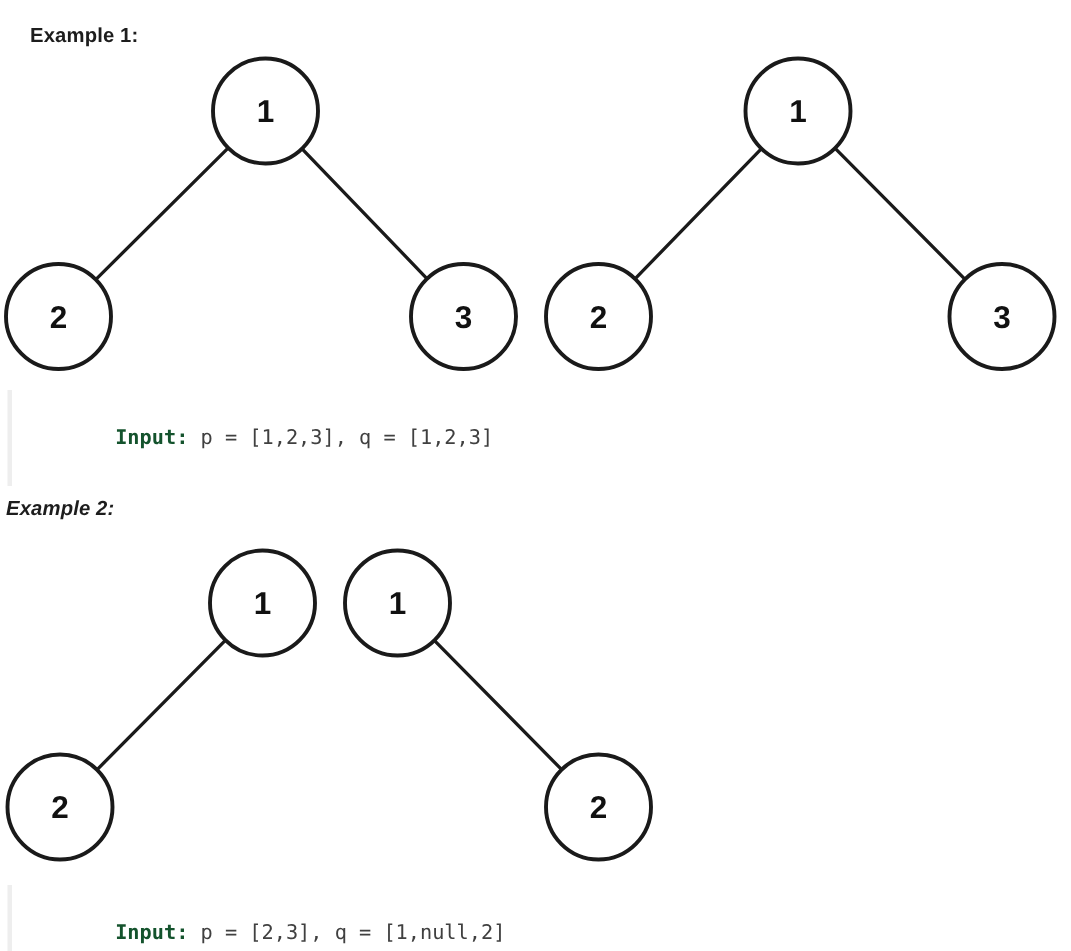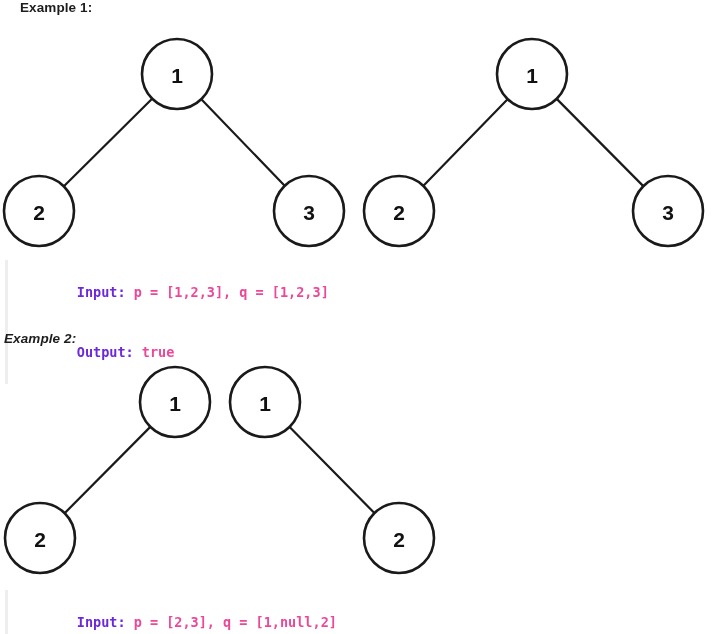--- a/index.html
+++ b/index.html
@@ -28,21 +28,21 @@
 
   .example-heading {
     position: absolute;
     left: 4px;
     font-size: 13.5px;
     font-weight: bold;
     color: #1d1d1d;
     letter-spacing: 0.1px;
     white-space: nowrap;
   }
-  #heading-1 { top: 0; padding-left: 16px; }
+  #heading-1 { top: 16px; padding-left: 16px; }
   #heading-2 { top: 331px; font-style: italic; }
 
   .tree-figure {
     position: absolute;
     left: 0;
     width: 714px;
   }
   #figure-1 { top: 30px; height: 220px; }
   #figure-2 { top: 358px; height: 222px; }
 
@@ -83,25 +83,25 @@
   #code-2 { top: 590px; }
 
   .code-line {
     font-family: "DejaVu Sans Mono", monospace;
     font-size: 13.5px;
     line-height: 20px;
     white-space: pre;
   }
   .code-key {
     font-weight: bold;
-    color: #6d28d9;
+    color: #14532d;
   }
   .code-val {
-    color: #ec4899;
-    font-weight: bold;
+    color: #404040;
+    font-weight: normal;
   }
 </style>
 </head>
 <body>
 
 <div class="page">
 
   <div class="example-heading" id="heading-1">Example 1:</div>
 
   <div class="tree-figure" id="figure-1">
@@ -134,23 +134,20 @@
           <circle cx="668" cy="181" r="35" class="node-circle"></circle>
           <text x="668" y="182" class="node-label">3</text>
         </g>
       </svg>
   </div>
 
   <div class="code-block" id="code-1">
     <div class="code-line">
       <span class="code-key">Input:</span><span class="code-val"> p = [1,2,3], q = [1,2,3]</span>
     </div>
-    <div class="code-line">
-      <span class="code-key">Output:</span><span class="code-val"> true</span>
-    </div>
   </div>
 
   <div class="example-heading" id="heading-2">Example 2:</div>
 
   <div class="tree-figure" id="figure-2">
     <svg id="svg-2" viewBox="0 0 714 222" width="714" height="222">
         <line x1="151.0472470178164" y1="68.13018078205164" x2="63.95275298218361" y2="155.86981921794836" class="edge-line"></line>
         <line x1="288.8628897424083" y1="68.21905227587706" x2="375.1371102575917" y2="155.78094772412294" class="edge-line"></line>
         <g>
           <circle cx="175" cy="44" r="35" class="node-circle"></circle>

